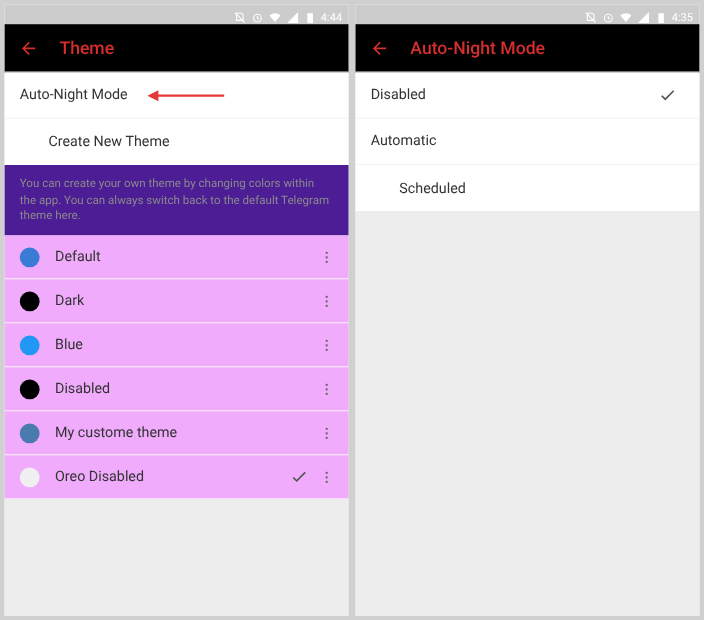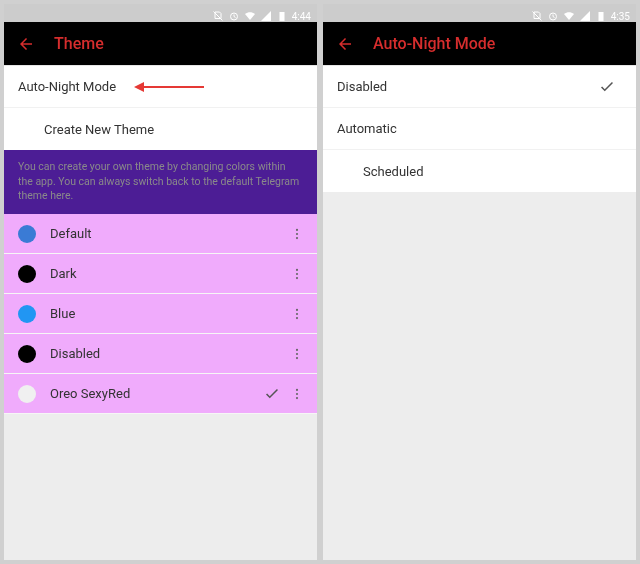--- a/index.html
+++ b/index.html
@@ -112,22 +112,33 @@
         <div class="theme-name">Disabled</div>
         <div class="more">
           <svg viewBox="0 0 24 24">
             <circle cx="12" cy="5" r="1.8"></circle>
             <circle cx="12" cy="12" r="1.8"></circle>
             <circle cx="12" cy="19" r="1.8"></circle>
           </svg>
         </div>
       </div>
       <div class="theme-row">
+        <div class="swatch" style="background:#4a7baf"></div>
+        <div class="theme-name">My custome theme</div>
+        <div class="more">
+          <svg viewBox="0 0 24 24">
+            <circle cx="12" cy="5" r="1.8"></circle>
+            <circle cx="12" cy="12" r="1.8"></circle>
+            <circle cx="12" cy="19" r="1.8"></circle>
+          </svg>
+        </div>
+      </div>
+      <div class="theme-row">
         <div class="swatch" style="background:#f0f0f0"></div>
-        <div class="theme-name">Oreo SexyRed</div>
+        <div class="theme-name">Oreo Disabled</div>
         <div class="check"><svg viewBox="0 0 24 24">
             <path d="M9 16.2l-3.5-3.5L4 14.1 9 19l11-11-1.4-1.4z"></path>
           </svg></div>
         <div class="more">
           <svg viewBox="0 0 24 24">
             <circle cx="12" cy="5" r="1.8"></circle>
             <circle cx="12" cy="12" r="1.8"></circle>
             <circle cx="12" cy="19" r="1.8"></circle>
           </svg>
         </div>

